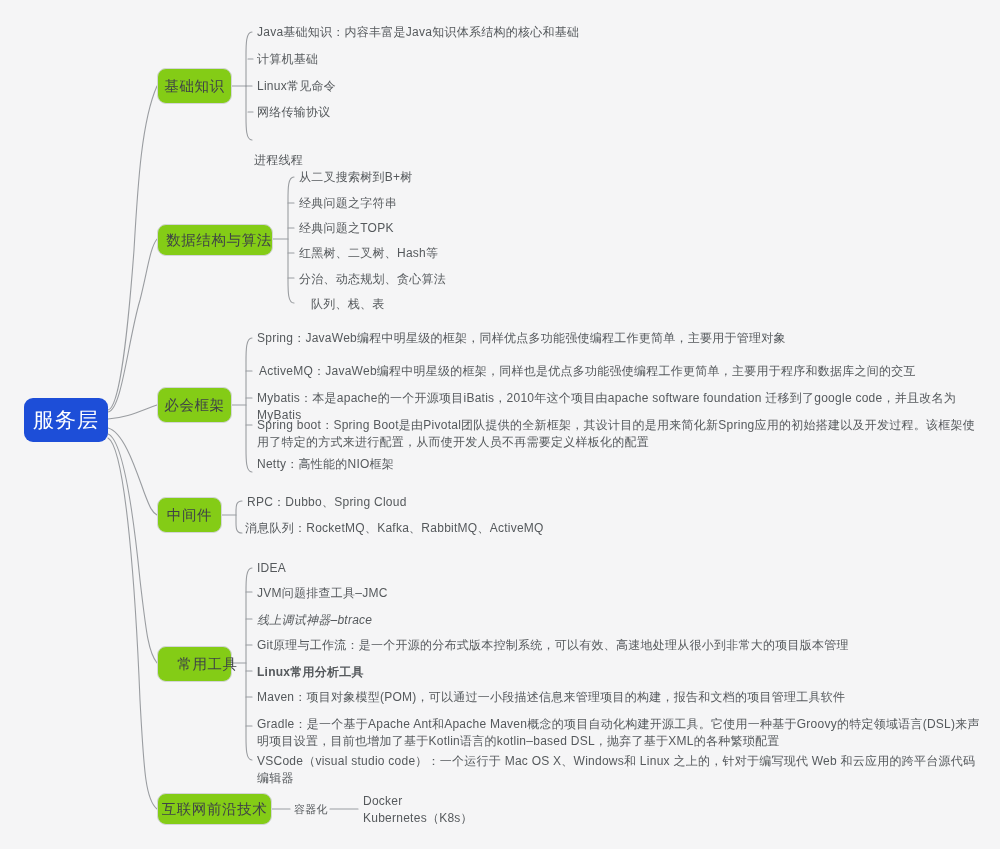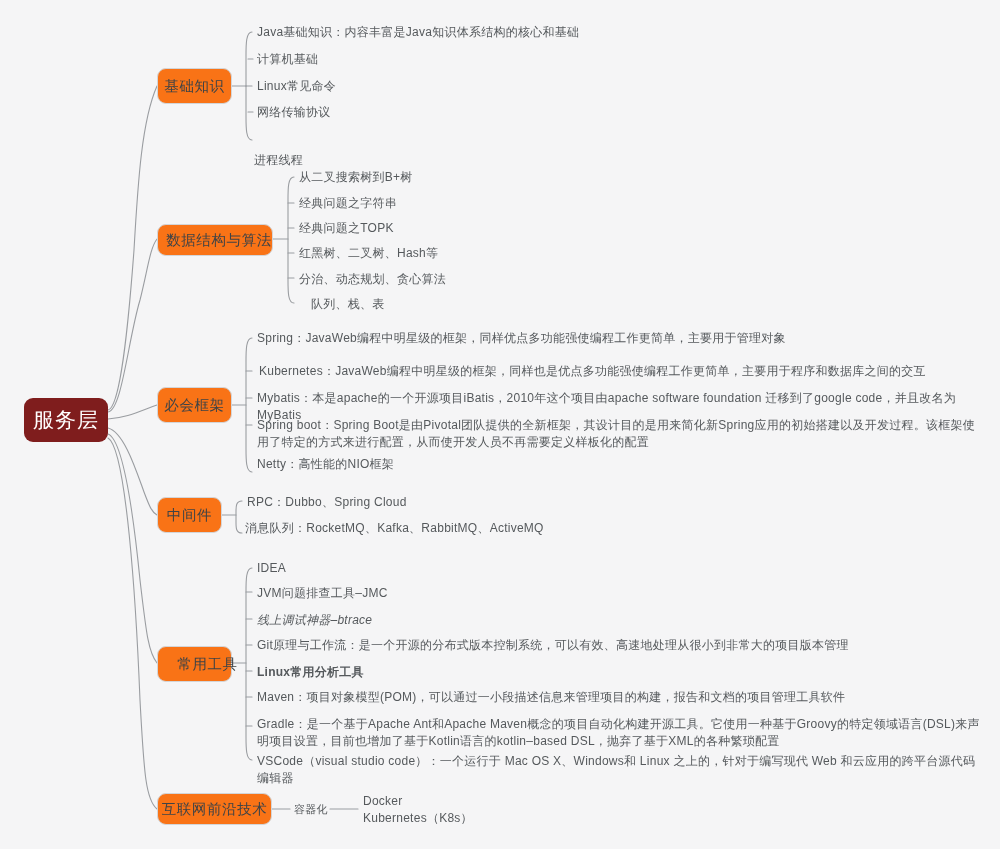--- a/index.html
+++ b/index.html
@@ -17,35 +17,35 @@
     overflow:hidden;
   }
   #wires{
     position:absolute; left:0; top:0;
     width:1000px; height:849px;
     pointer-events:none;
   }
   
   .root-node{
     position:absolute;
-    background:#7f1d1d;
+    background:#1d4ed8;
     border-radius:9px;
     color:#ffffff;
     font-size:21px;
     letter-spacing:1px;
     display:flex;
     align-items:center;
     justify-content:center;
     box-sizing:border-box;
     z-index:4;
   }
   
   .branch-node{
     position:absolute;
-    background:#f97316;
+    background:#84cc16;
     border:1px solid #d3d5d8;
     border-radius:9px;
     color:#3f4346;
     font-size:14.5px;
     letter-spacing:.6px;
     display:flex;
     align-items:center;
     justify-content:center;
     box-sizing:border-box;
     z-index:3;
@@ -143,21 +143,21 @@
   <div class="leaf" style="left:299px; top:195px;">经典问题之字符串</div>
   <div class="leaf" style="left:299px; top:220px;">经典问题之TOPK</div>
   <div class="leaf" style="left:299px; top:245px;">红黑树、二叉树、Hash等</div>
   <div class="leaf" style="left:299px; top:271px;">分治、动态规划、贪心算法</div>
   <div class="leaf" style="left:299px; top:296px;margin-left:12px;">队列、栈、表</div>
 
   <div class="branch-node" style="left:157px; top:387px; width:75px; height:36px;">
     <span>必会框架</span>
   </div>
   <div class="leaf" style="left:257px; top:330px; width:730px;">Spring：JavaWeb编程中明星级的框架，同样优点多功能强使编程工作更简单，主要用于管理对象</div>
-  <div class="leaf" style="left:259px; top:363px; width:730px;">Kubernetes：JavaWeb编程中明星级的框架，同样也是优点多功能强使编程工作更简单，主要用于程序和数据库之间的交互</div>
+  <div class="leaf" style="left:259px; top:363px; width:730px;">ActiveMQ：JavaWeb编程中明星级的框架，同样也是优点多功能强使编程工作更简单，主要用于程序和数据库之间的交互</div>
   <div class="leaf" style="left:257px; top:390px; width:730px;">Mybatis：本是apache的一个开源项目iBatis，2010年这个项目由apache software foundation 迁移到了google code，并且改名为MyBatis</div>
   <div class="leaf" style="left:257px; top:417px; width:725px;">Spring boot：Spring Boot是由Pivotal团队提供的全新框架，其设计目的是用来简化新Spring应用的初始搭建以及开发过程。该框架使用了特定的方式来进行配置，从而使开发人员不再需要定义样板化的配置</div>
   <div class="leaf" style="left:257px; top:456px;">Netty：高性能的NIO框架</div>
 
   <div class="branch-node" style="left:157px; top:497px; width:65px; height:36px;">
     <span>中间件</span>
   </div>
   <div class="leaf" style="left:247px; top:494px;">RPC：Dubbo、Spring Cloud</div>
   <div class="leaf" style="left:245px; top:520px;">消息队列：RocketMQ、Kafka、RabbitMQ、ActiveMQ</div>
 

